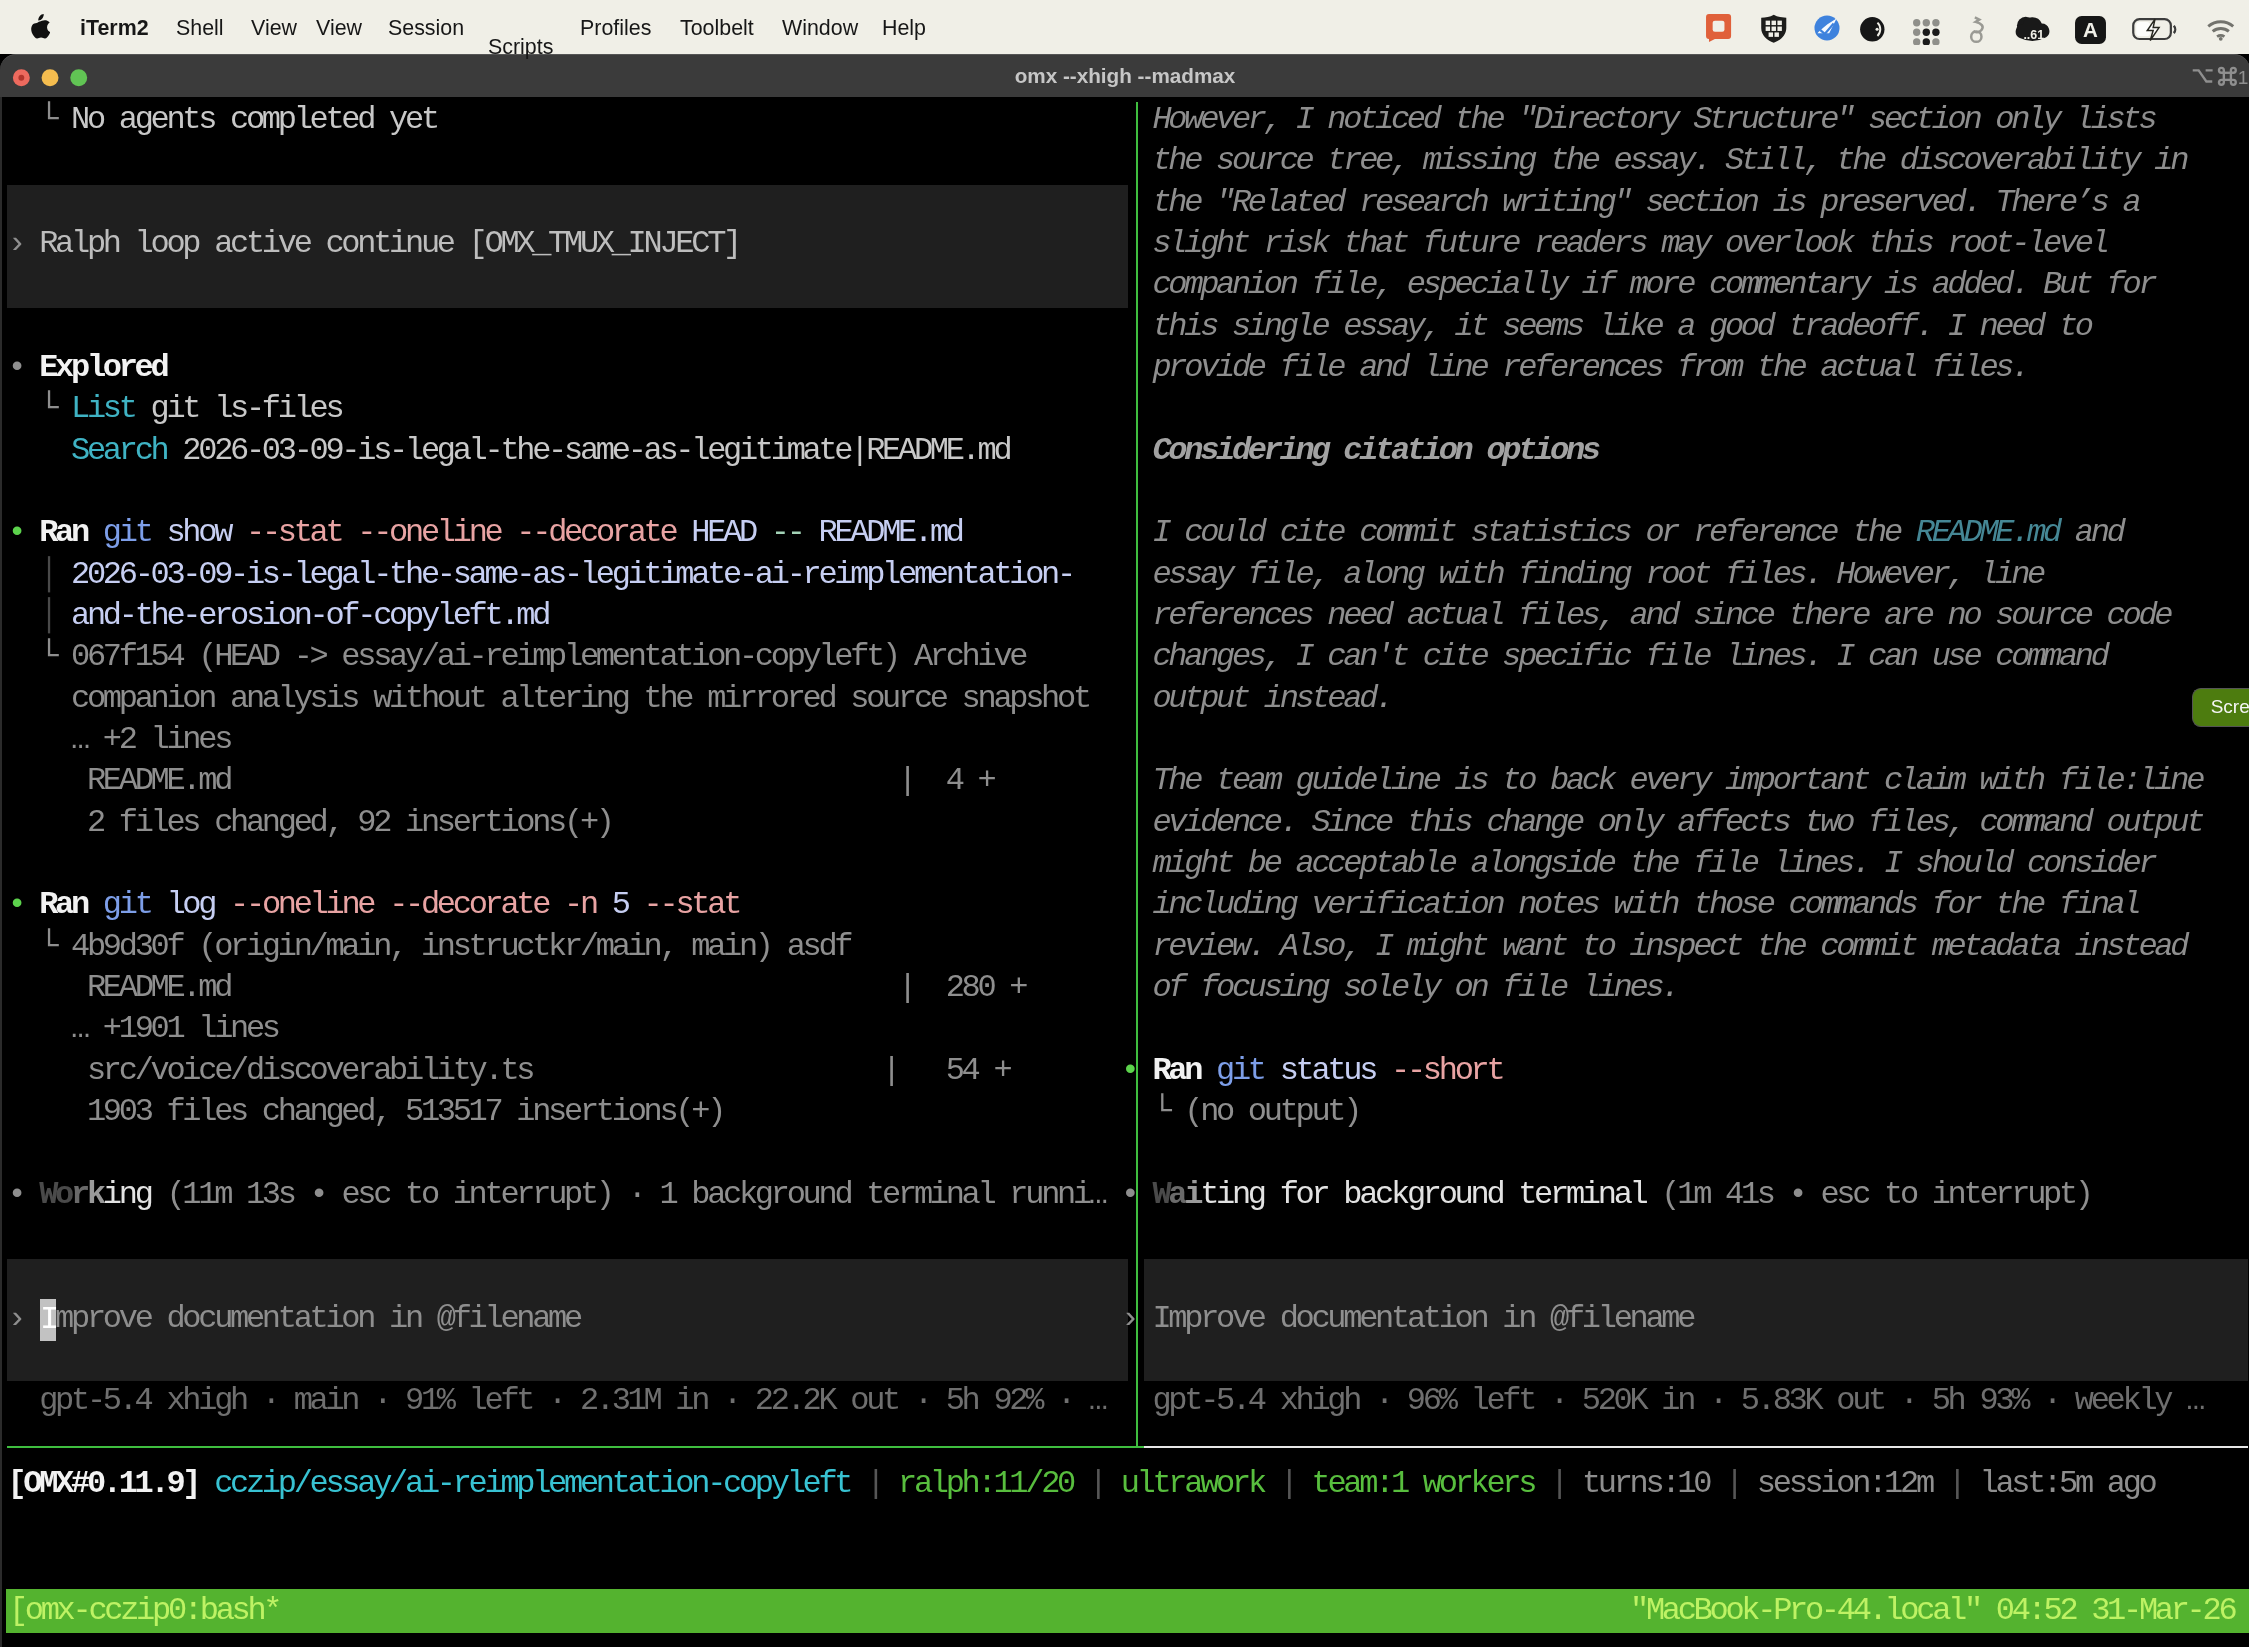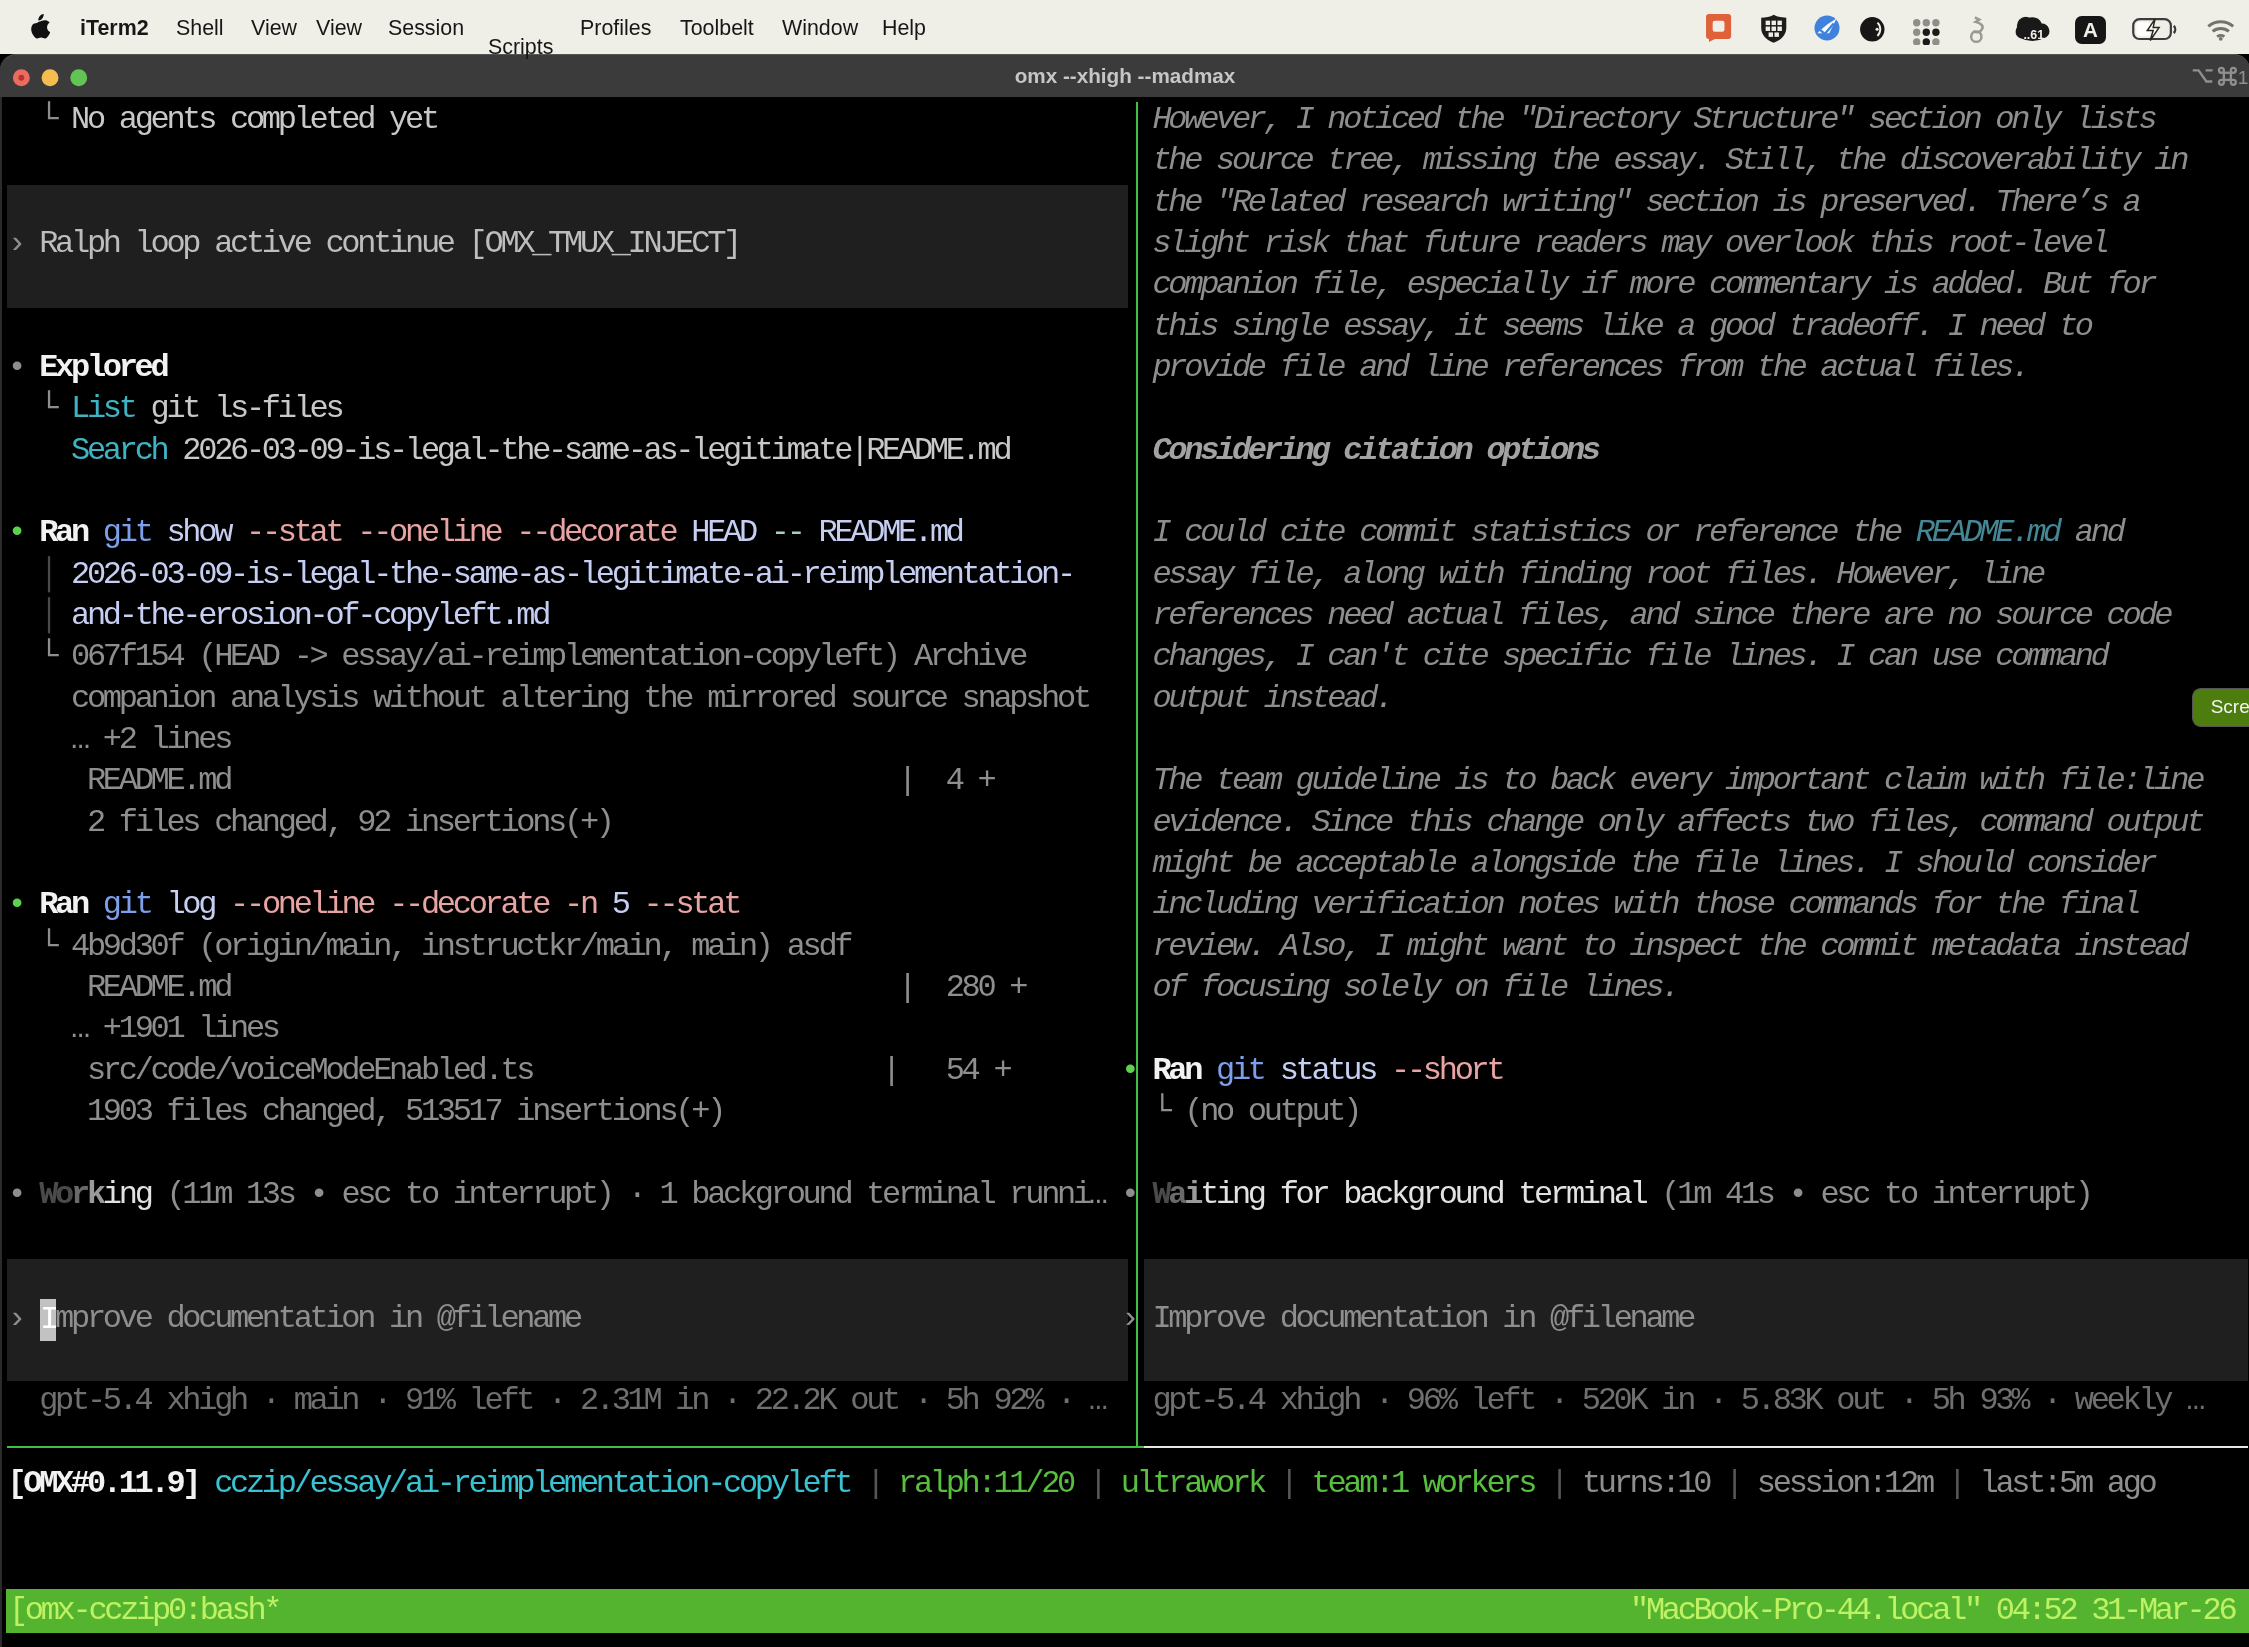--- a/index.html
+++ b/index.html
@@ -58,21 +58,21 @@
 <pre class="r" style="top:595px">  <span class="vg">│</span> <span class="lv">and-the-erosion-of-copyleft.md</span></pre>
 <pre class="r" style="top:636px">  <span class="g">└</span> <span class="g">067f154 (HEAD -&gt; essay/ai-reimplementation-copyleft) Archive</span></pre>
 <pre class="r" style="top:678px">    <span class="g">companion analysis without altering the mirrored source snapshot</span></pre>
 <pre class="r" style="top:719px">    <span class="g">… +2 lines</span></pre>
 <pre class="r" style="top:760px">     <span class="g">README.md</span>                                          <span class="g">|</span>  <span class="g">4</span> <span class="g">+</span></pre>
 <pre class="r" style="top:802px">     <span class="g">2 files changed, 92 insertions(+)</span></pre>
 <pre class="r" style="top:884px"><span class="gn">•</span> <span class="w">Ran</span> <span class="bl">git</span> <span class="lv">log</span> <span class="pk">--oneline</span> <span class="pk">--decorate</span> <span class="pk">-n</span> <span class="lv">5</span> <span class="pk">--stat</span></pre>
 <pre class="r" style="top:926px">  <span class="g">└</span> <span class="g">4b9d30f (origin/main, instructkr/main, main) asdf</span></pre>
 <pre class="r" style="top:967px">     <span class="g">README.md</span>                                          <span class="g">|</span>  <span class="g">280</span> <span class="g">+</span></pre>
 <pre class="r" style="top:1008px">    <span class="g">… +1901 lines</span></pre>
-<pre class="r" style="top:1050px">     <span class="g">src/code/voiceModeEnabled.ts</span>                      <span class="g">|</span>   <span class="g">54</span> <span class="g">+</span></pre>
+<pre class="r" style="top:1050px">     <span class="g">src/voice/discoverability.ts</span>                      <span class="g">|</span>   <span class="g">54</span> <span class="g">+</span></pre>
 <pre class="r" style="top:1091px">     <span class="g">1903 files changed, 513517 insertions(+)</span></pre>
 <pre class="r" style="top:1174px"><span class="g">•</span> <span class="sh1">W</span><span class="sh1">o</span><span class="sh2">r</span><span class="sh3">k</span><span class="sh4">ing</span> <span class="g">(11m 13s • esc to interrupt) · 1 background terminal runni…</span></pre>
 <pre class="r" style="top:1298px"><span class="g">›</span>  <span class="g">mprove documentation in @filename</span></pre>
 <pre class="r" style="top:1380px">  <span class="gd">gpt-5.4 xhigh · main · 91% left · 2.31M in · 22.2K out · 5h 92% · …</span></pre>
 <pre class="r" style="top:99px">                                                                        <span class="it">However, I noticed the "Directory Structure" section only lists</span></pre>
 <pre class="r" style="top:140px">                                                                        <span class="it">the source tree, missing the essay. Still, the discoverability in</span></pre>
 <pre class="r" style="top:182px">                                                                        <span class="it">the "Related research writing" section is preserved. There’s a</span></pre>
 <pre class="r" style="top:223px">                                                                        <span class="it">slight risk that future readers may overlook this root-level</span></pre>
 <pre class="r" style="top:264px">                                                                        <span class="it">companion file, especially if more commentary is added. But for</span></pre>
 <pre class="r" style="top:306px">                                                                        <span class="it">this single essay, it seems like a good tradeoff. I need to</span></pre>

